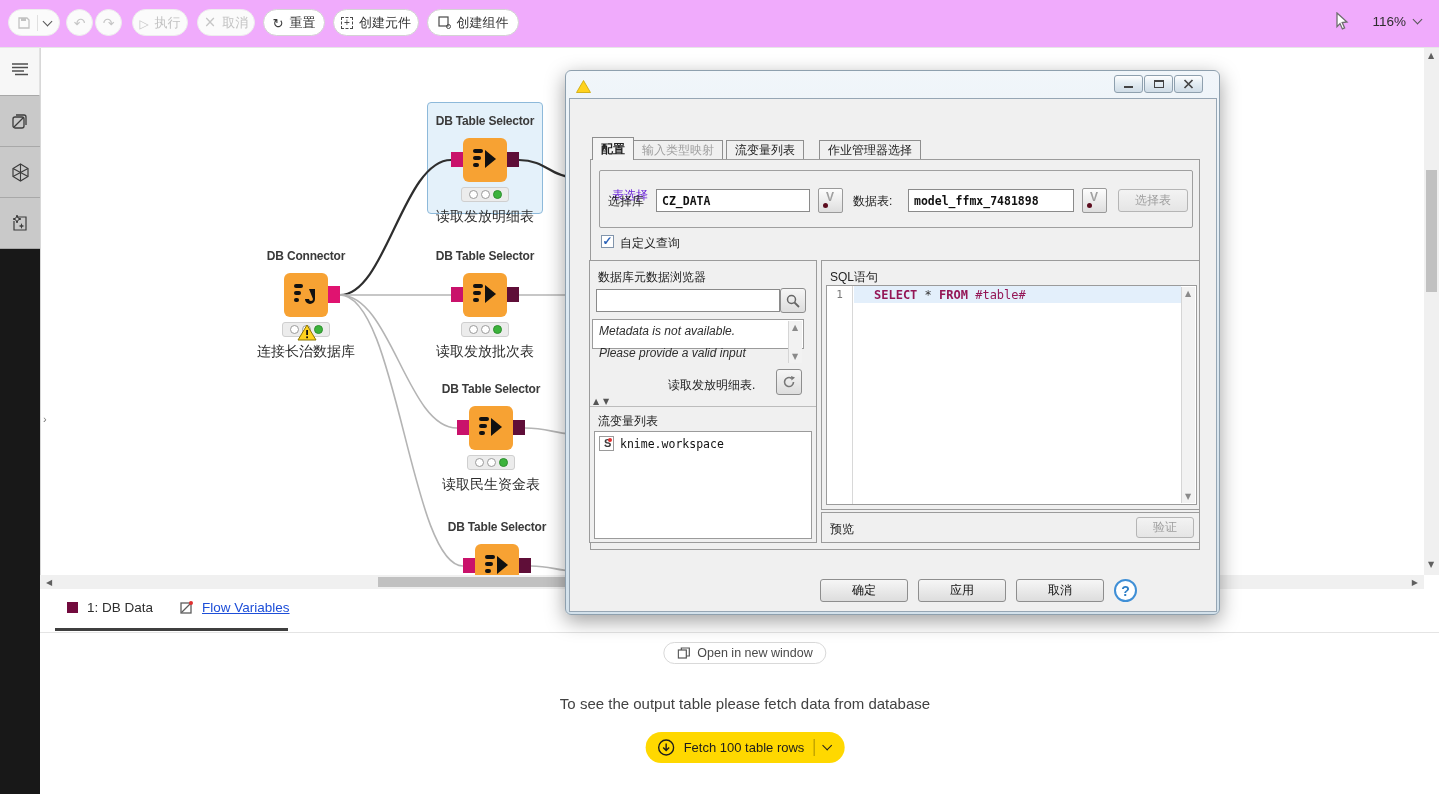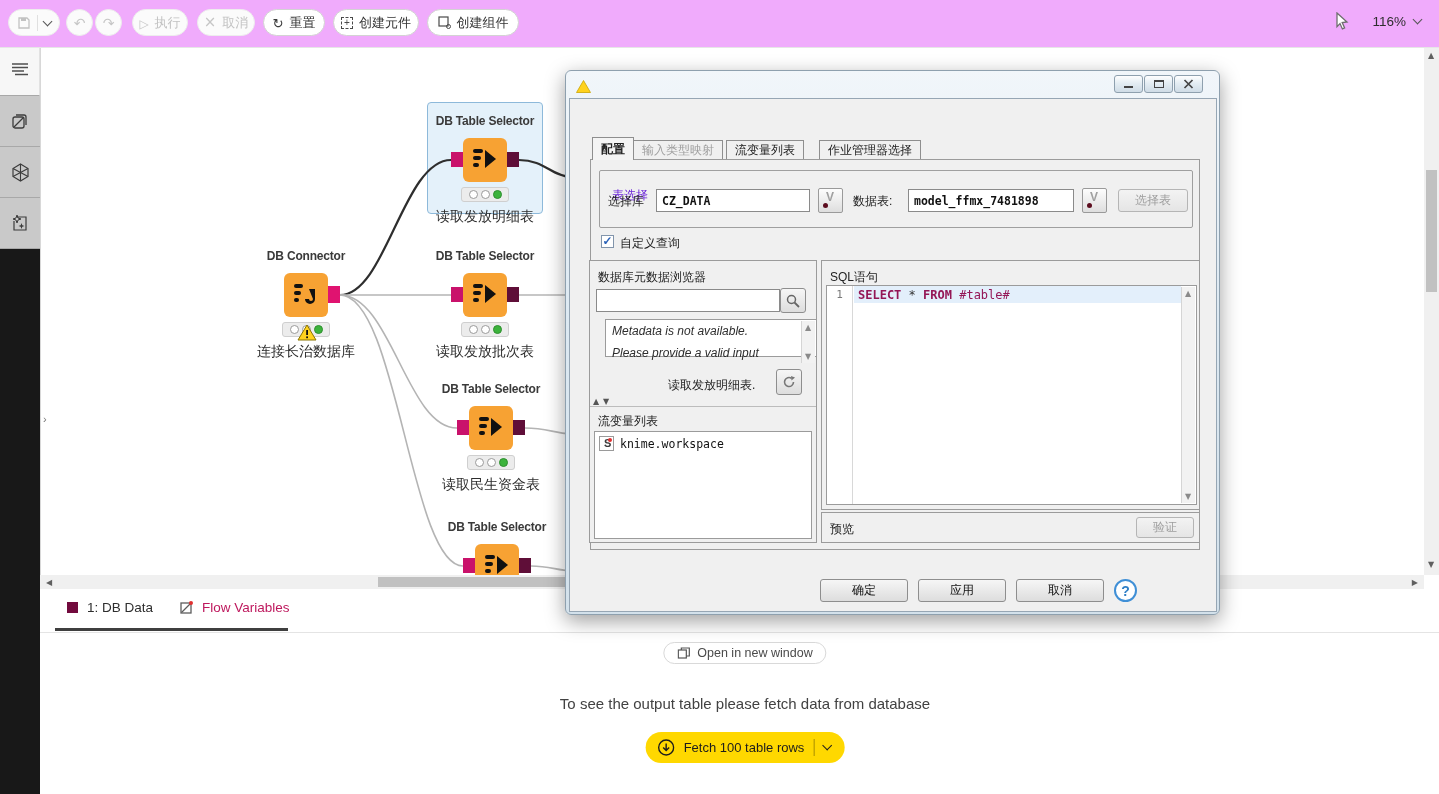--- a/index.html
+++ b/index.html
@@ -120,21 +120,21 @@
   .ckbox::before { content:"\2713"; color:#2a62b8; font-size:12px; font-weight:bold; margin-top:-2px;}
   .subpanel { position:absolute; border:1px solid #9b9b9b; background:#f0f0f0; }
   .whitebox { position:absolute; background:#fff; border:1px solid #9b9b9b; }
   .italic-msg { font-style:italic; font-size:12px; color:#2e2e2e; }
   .msb { position:absolute; right:1px; width:14px; background:#f2f2f2; border-left:1px solid #d5d5d5;}
   .sicon { position:relative; width:15px; height:15px; border:1px solid #9a9a9a; background:#fff; }
   .sicon::before { content:"S"; position:absolute; left:4px; top:0px; font-size:11px; font-weight:bold; color:#3c3c3c;}
   .sicon::after { content:""; position:absolute; right:1px; top:1px; width:4px; height:4px; border-radius:50%; background:#e03030;}
   .mono { font-family:"DejaVu Sans Mono",monospace; }
   #sql-code { position:absolute; left:27px; top:0; right:15px; height:17px; background:#e3effb;
-    font-size:12px; white-space:pre; display:flex; align-items:center; padding-left:4px; }
+    font-size:12px; white-space:pre; display:flex; align-items:center; padding-left:20px; }
   .kw { color:#941656; font-weight:bold; } .sqlarg { color:#941656; } .sqlstar { color:#333; }
   #helpbtn { position:absolute; width:23px; height:23px; border:2px solid #3f8fd6; border-radius:50%;
     background:#fff; display:flex; align-items:center; justify-content:center; }
   #helpbtn::before { content:"?"; color:#2f7fc6; font-weight:bold; font-size:14px; }
   .refresh-svg, .mag-svg { display:block; }
 </style>
 </head>
 <body>
 
 <div id="toolbar">
@@ -354,21 +354,21 @@
   <span class="sb-ar ar-l" style="left:6px;top:3px;"></span>
   <div class="sbthumb" style="left:338px;top:2px;width:222px;height:10px;"></div>
   <span class="sb-ar ar-r" style="right:6px;top:3px;"></span>
 </div>
 
 <div id="outpanel">
   <div class="otab" style="left:27px;color:#2e2e2e;">
     <span style="width:11px;height:11px;background:#720a3d;display:inline-block;"></span>
     <span>1: DB Data</span>
   </div>
-  <div class="otab" style="left:140px;color:#be185d;">
+  <div class="otab" style="left:140px;color:#1d4ed8;text-decoration:underline;">
     <svg width="13" height="13" viewBox="0 0 13 13">
       <rect x="1" y="2" width="10" height="10" fill="none" stroke="#5d5d5d" stroke-width="1.3"></rect>
       <line x1="1.5" y1="11.5" x2="10.5" y2="2.5" stroke="#5d5d5d" stroke-width="1.2"></line>
       <circle cx="11" cy="2" r="2" fill="#e03030"></circle>
     </svg>
     <span>Flow Variables</span>
   </div>
   <div class="tabline"></div>
   <div id="panel-divider"></div>
 
@@ -452,21 +452,21 @@
 
       <div class="subpanel" style="left:-2px;top:100px;width:228px;height:283px;">
         <span class="lbl12 abs" style="left:8px;top:8px;">数据库元数据浏览器</span>
         <input class="abs" style="left: 6px; top: 28px; width: 184px; height: 23px; border: 1px solid rgb(138, 138, 138); padding: 0px 4px; font-size: 12px;" value="">
         <div class="wbtn abs" style="left:190px;top:27px;width:26px;height:25px;">
           <svg class="mag-svg" width="14" height="14" viewBox="0 0 14 14">
             <circle cx="5.5" cy="5.5" r="4" fill="none" stroke="#666" stroke-width="1.5"></circle>
             <line x1="8.5" y1="8.5" x2="13" y2="13" stroke="#666" stroke-width="1.8"></line>
           </svg>
         </div>
-        <div class="whitebox" style="left:15px;top:58px;width:212px;height:38px;">
+        <div class="whitebox" style="left:2px;top:58px;width:212px;height:30px;">
           <div class="italic-msg abs" style="left:6px;top:4px;">Metadata is not available.</div>
           <div class="italic-msg abs" style="left:6px;top:26px;">Please provide a valid input</div>
           <div class="msb" style="top:1px;height:42px;">
             <span class="sb-ar ar-u" style="left:3px;top:2px;color:#8a8a8a;"></span>
             <span class="sb-ar ar-d" style="left:3px;bottom:2px;color:#8a8a8a;"></span>
           </div>
         </div>
         <span class="lbl12 abs" style="left:78px;top:116px;">读取发放明细表.</span>
         <div class="wbtn abs" style="left:186px;top:108px;width:26px;height:26px;">
           <svg class="refresh-svg" width="14" height="14" viewBox="0 0 14 14">

